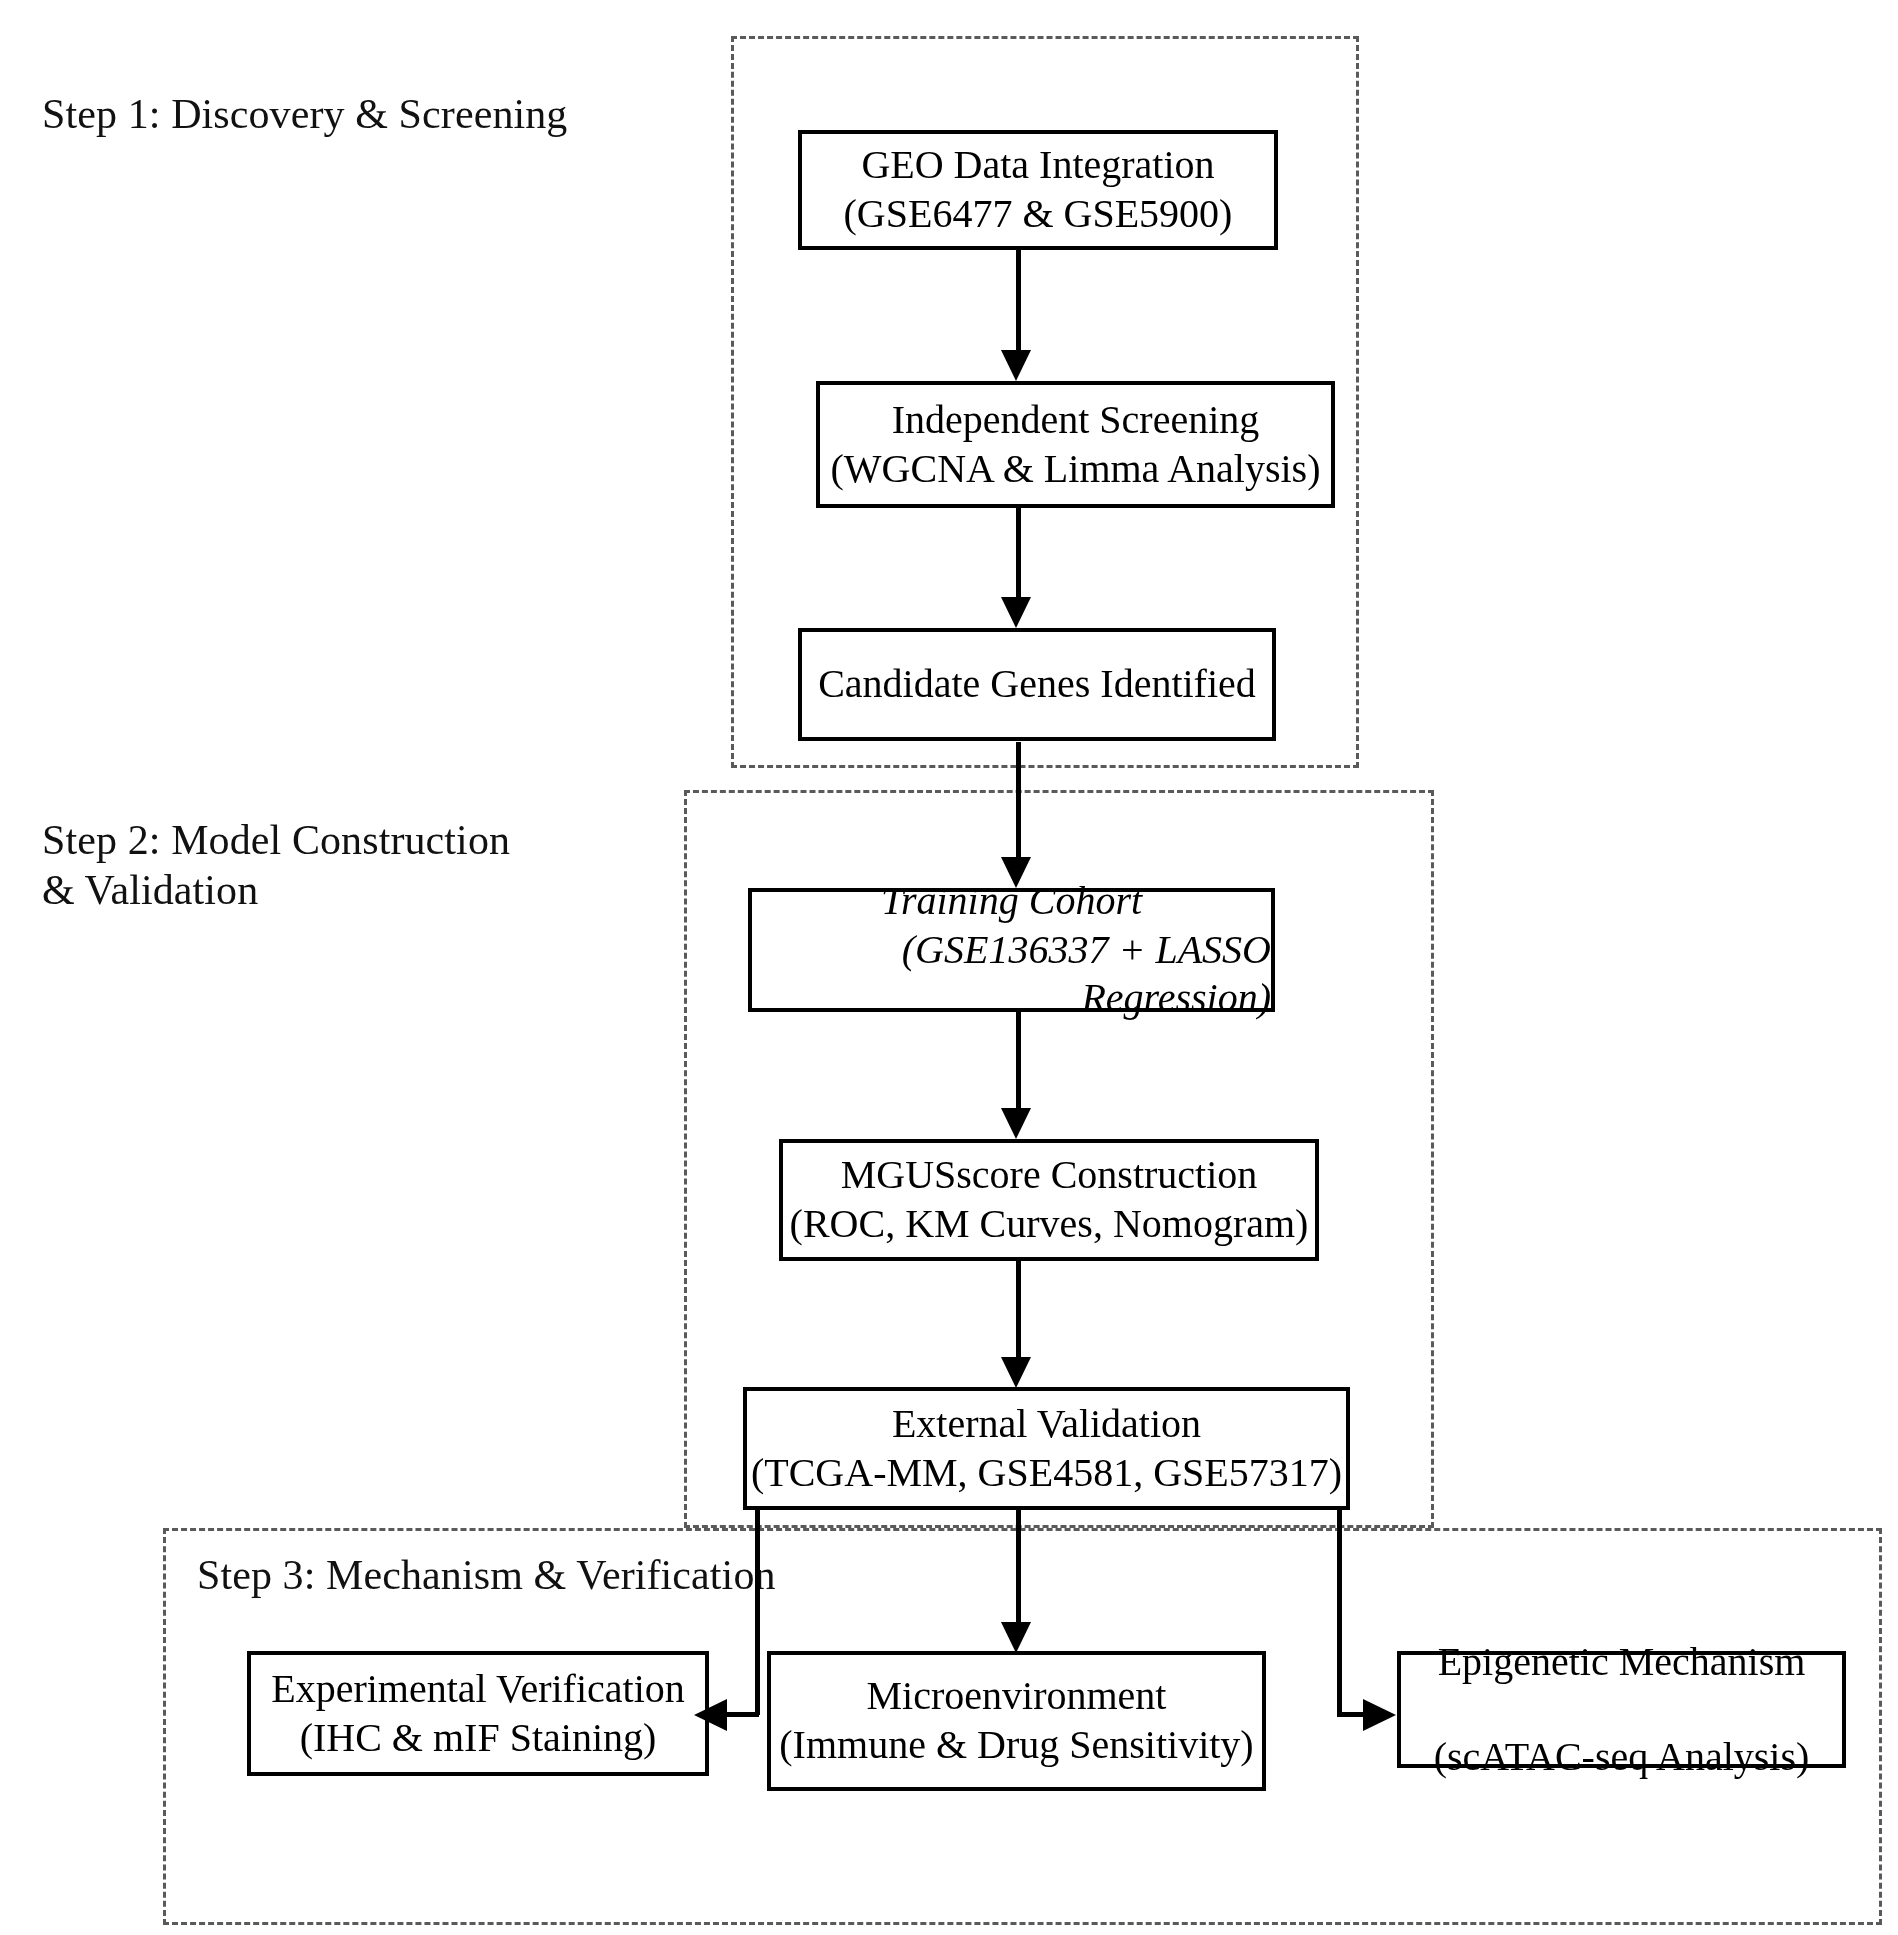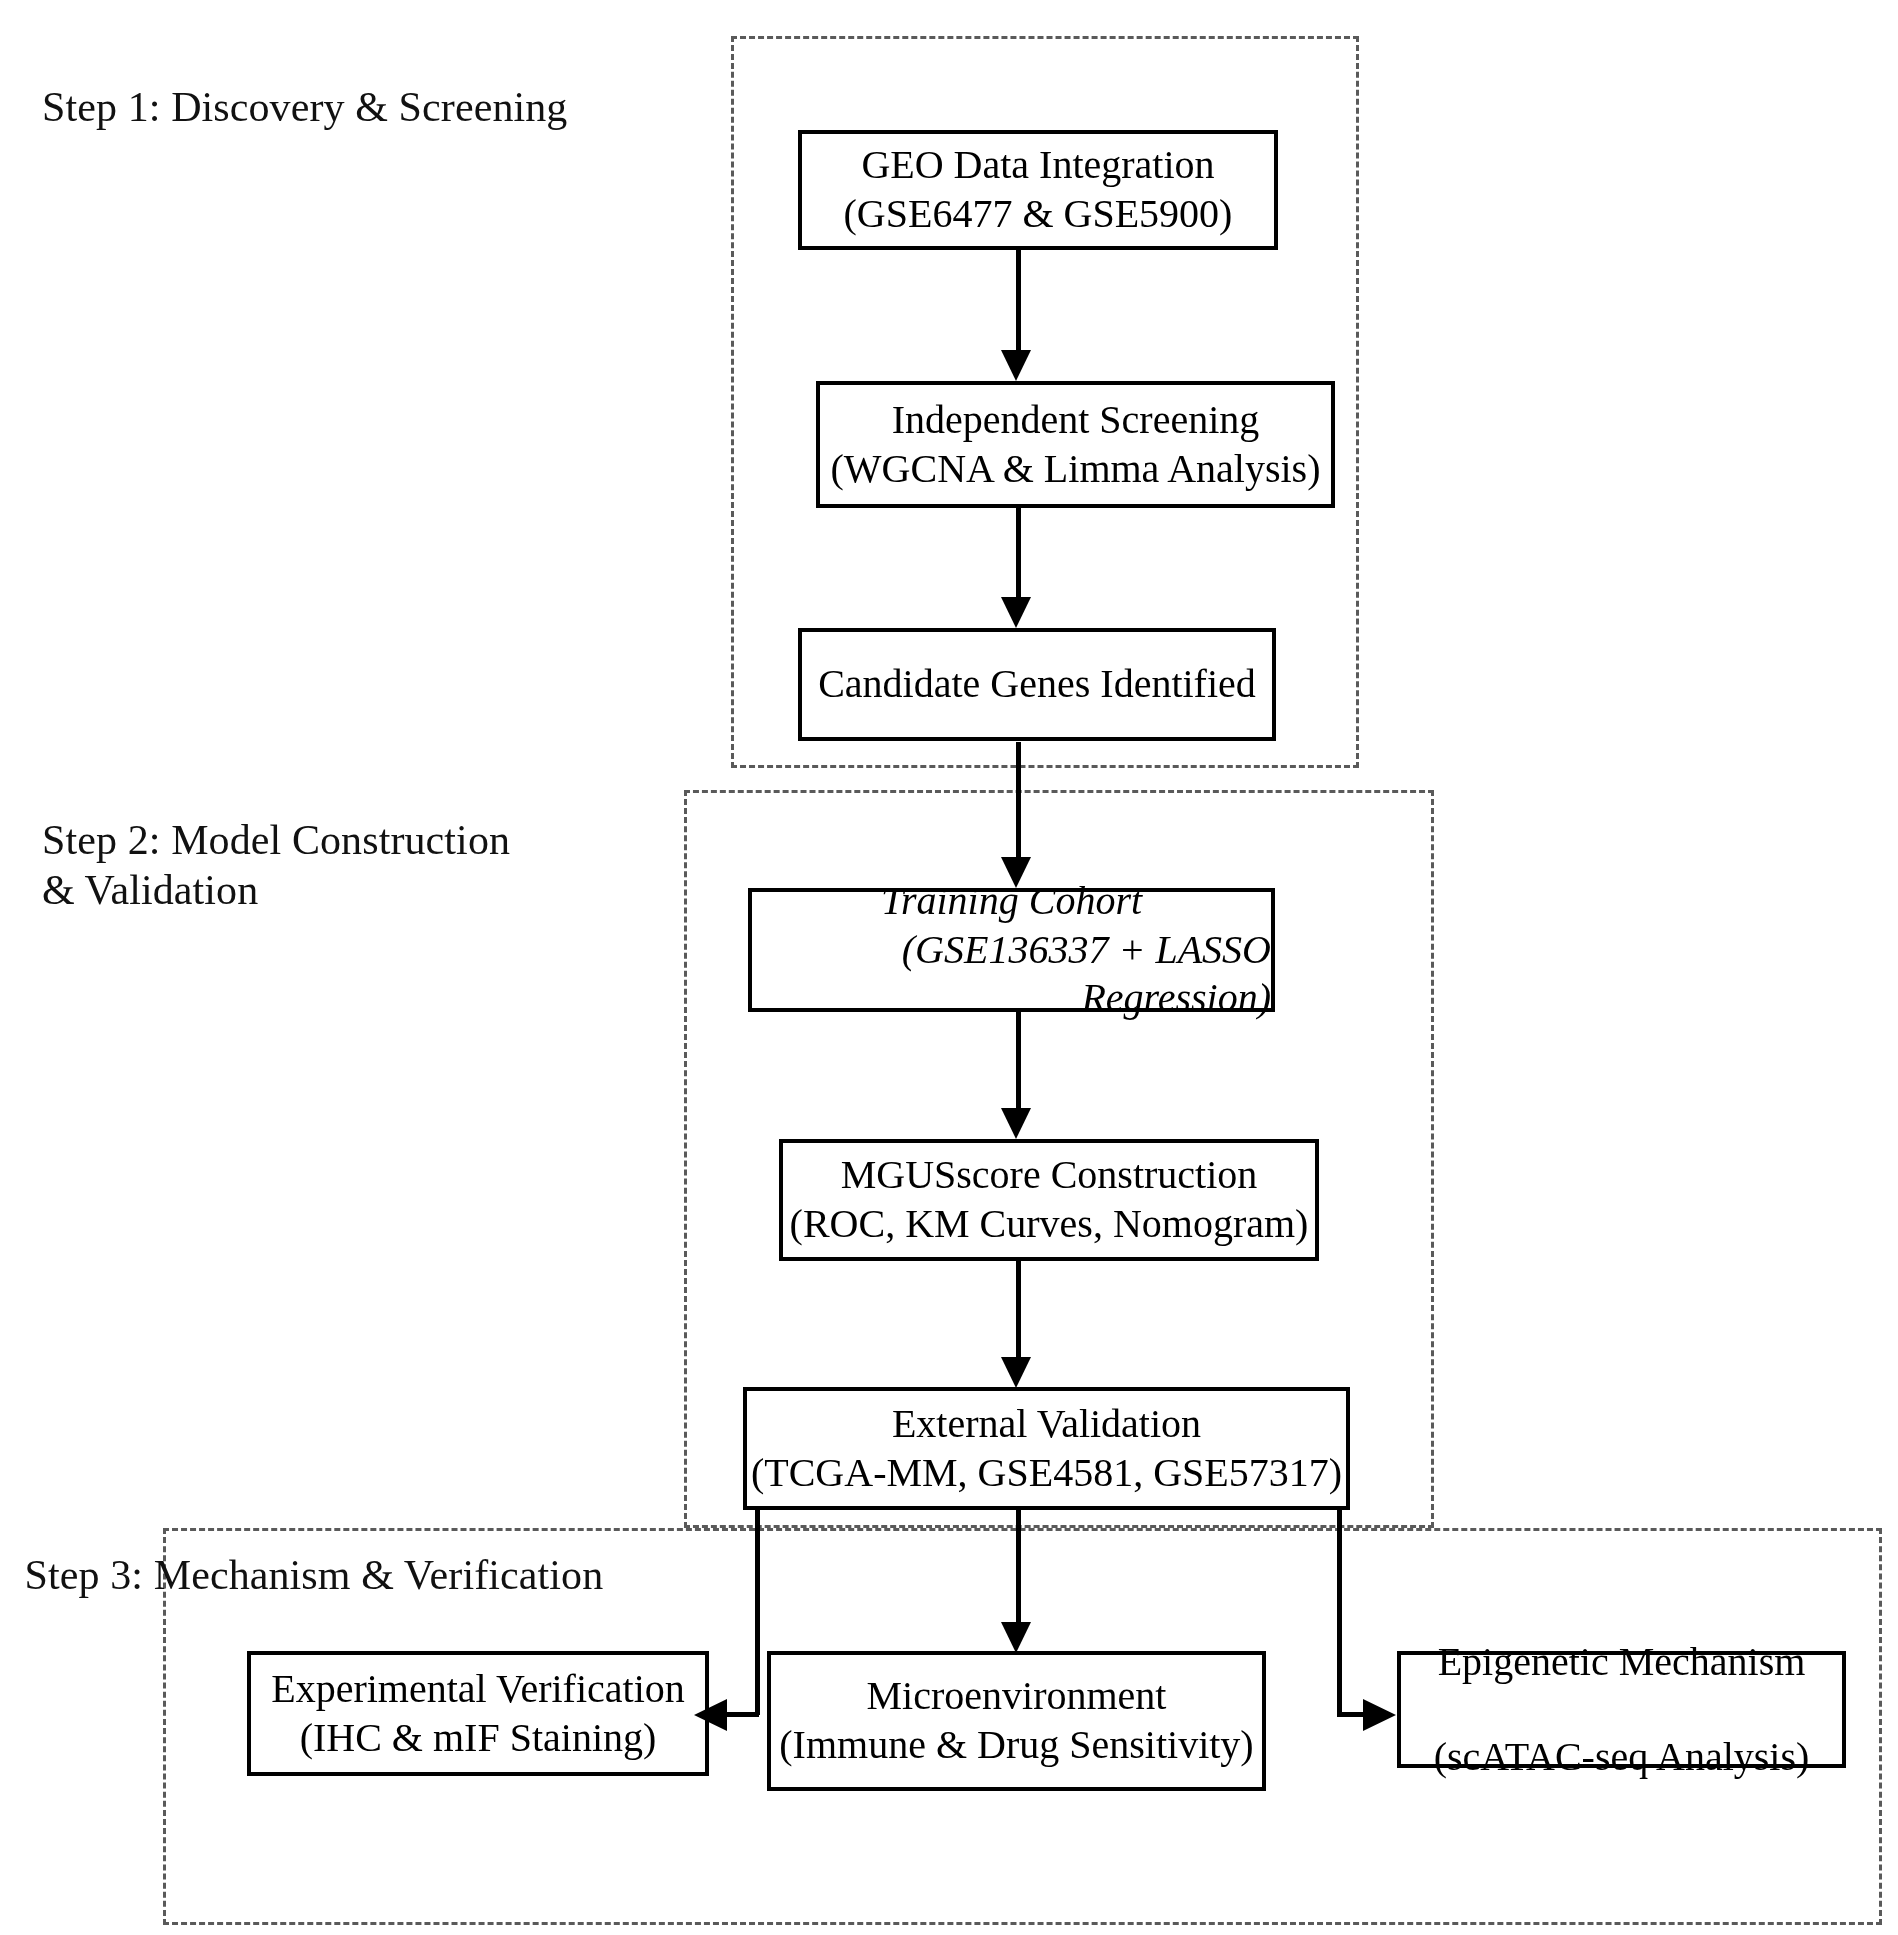--- a/index.html
+++ b/index.html
@@ -71,21 +71,21 @@
     z-index:5;
   }
 </style>
 </head>
 <body>
 
 <div id="stage">
 
   <div class="step-zone" style="left:731px;top:36px;width:628px;height:732px;"></div>
 
-  <div class="step-label" style="left:42px;top:83px;width:642px;">Step 1: Discovery &amp; Screening</div>
+  <div class="step-label" style="left:42px;top:90px;width:642px;">Step 1: Discovery &amp; Screening</div>
 
   <div class="node" style="left:798px;top:130px;width:480px;height:120px;">
     <span class="l1">GEO Data Integration</span>
     <span class="l2">(GSE6477 &amp; GSE5900)</span>
   </div>
 
   <div class="vline" style="left:1016px;top:250px;height:101px;"></div>
   <div class="arrow-down" style="left:1001px;top:350px;"></div>
 
   <div class="node" style="left:816px;top:381px;width:519px;height:127px;">
@@ -124,21 +124,21 @@
   <div class="vline" style="left:1016px;top:1261px;height:97px;"></div>
   <div class="arrow-down" style="left:1001px;top:1357px;"></div>
 
   <div class="node" style="left:743px;top:1387px;width:607px;height:123px;">
     <span class="l1">External Validation</span>
     <span class="l2">(TCGA-MM, GSE4581, GSE57317)</span>
   </div>
 
   <div class="step-zone" style="left:163px;top:1528px;width:1719px;height:397px;"></div>
 
-  <div class="step-label" style="left:24.6px;top:1551px;width:751px;">Step 3: Mechanism &amp; Verification</div>
+  <div class="step-label" style="left:24.6px;top:1551px;width:751px;text-align:right;">Step 3: Mechanism &amp; Verification</div>
 
   <div class="vline" style="left:1016px;top:1510px;height:116px;z-index:7;"></div>
   <div class="arrow-down" style="left:1001px;top:1622px;z-index:7;"></div>
 
   <div class="vline" style="left:755px;top:1510px;height:205px;z-index:7;"></div>
   <div class="hline" style="left:725px;top:1712px;width:34px;z-index:7;"></div>
   <div class="arrow-left" style="left:694px;top:1699px;z-index:7;"></div>
 
   <div class="vline" style="left:1337px;top:1510px;height:205px;z-index:7;"></div>
   <div class="hline" style="left:1337px;top:1712px;width:29px;z-index:7;"></div>

